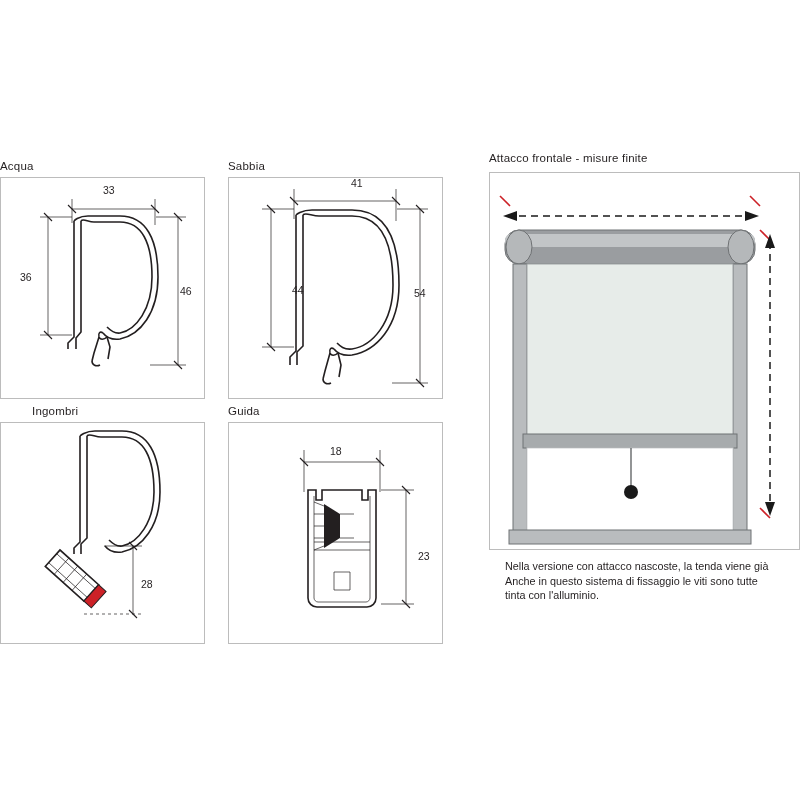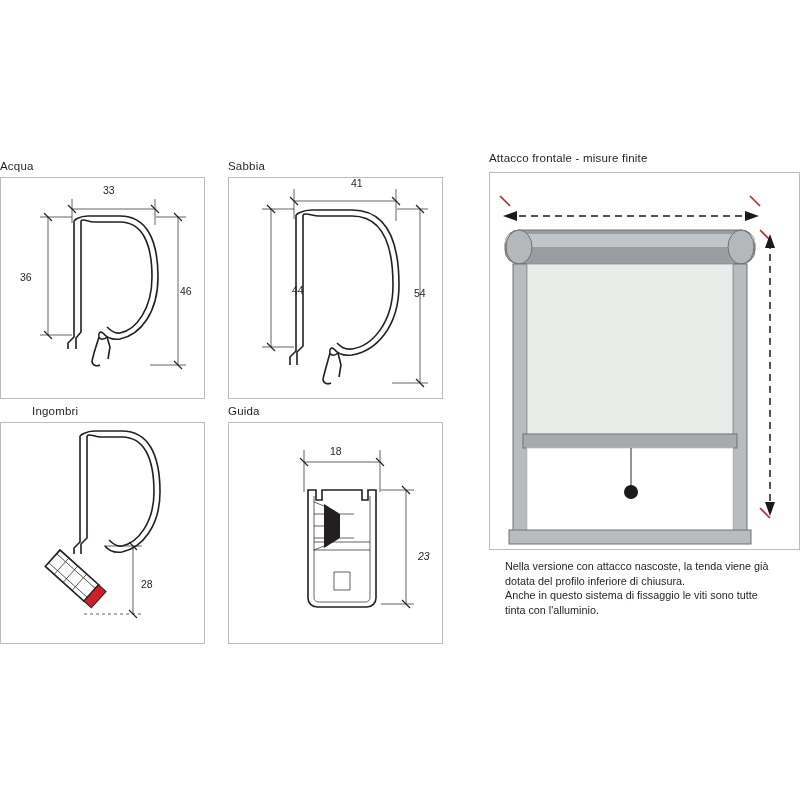--- a/index.html
+++ b/index.html
@@ -206,21 +206,21 @@
         <line x1="96" y1="92" x2="86" y2="92"></line>
         <line x1="96" y1="104" x2="86" y2="104"></line>
         <line x1="96" y1="116" x2="86" y2="116"></line>
         <line x1="96" y1="124" x2="86" y2="128"></line>
       </g>
       <line class="thin" x1="112" y1="92" x2="126" y2="92"></line>
       <line class="thin" x1="112" y1="116" x2="126" y2="116"></line>
     </svg>
   </div>
   <div class="dim-label" style="left:330px; top:445px;">18</div>
-  <div class="dim-label" style="left:418px; top:550px;font-style:italic;">23</div>
+  <div class="dim-label" style="left:418px; top:550px;">23</div>
 
   <div class="panel-title" style="left:489px; top:152px;">Attacco frontale - misure finite</div>
   <div class="panel-box" style="left:489px; top:172px; width:311px; height:378px;"></div>
 
   <div style="position:absolute; left:489px; top:172px;">
     <svg width="311" height="378" viewBox="0 0 311 378">
 
       <g stroke="#cc2127" stroke-width="1.6">
         <line x1="11" y1="24" x2="21" y2="34"></line>
         <line x1="261" y1="24" x2="271" y2="34"></line>
@@ -256,18 +256,17 @@
 
       <rect x="20" y="358" width="242" height="14" fill="#b9bcbe" stroke="#6f7274" stroke-width="1"></rect>
 
       <line x1="142" y1="276" x2="142" y2="314" stroke="#4a4d4f" stroke-width="1.2"></line>
       <circle cx="142" cy="320" r="7" fill="#1a1a1a"></circle>
     </svg>
   </div>
 
   <div class="caption" style="left:505px; top:559px;">
     <div>Nella versione con attacco nascoste, la tenda viene già</div>
-    <div>dotata del profilo inferiore di chiusura.</div>
     <div>Anche in questo sistema di fissaggio le viti sono tutte</div>
     <div>tinta con l'alluminio.</div>
   </div>
 
 </div>
 
 </body></html>

